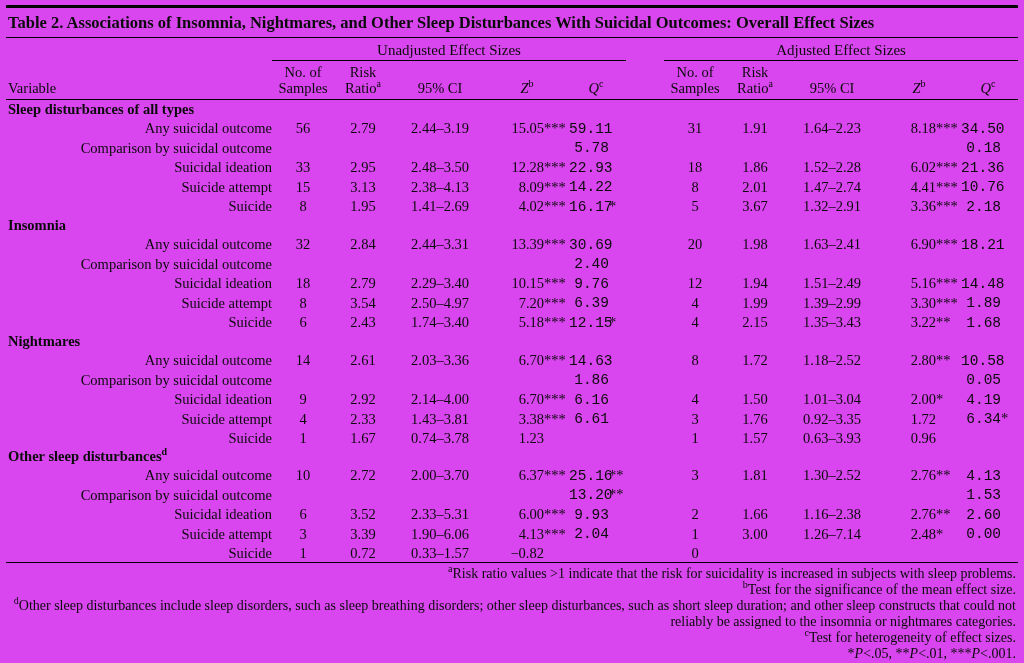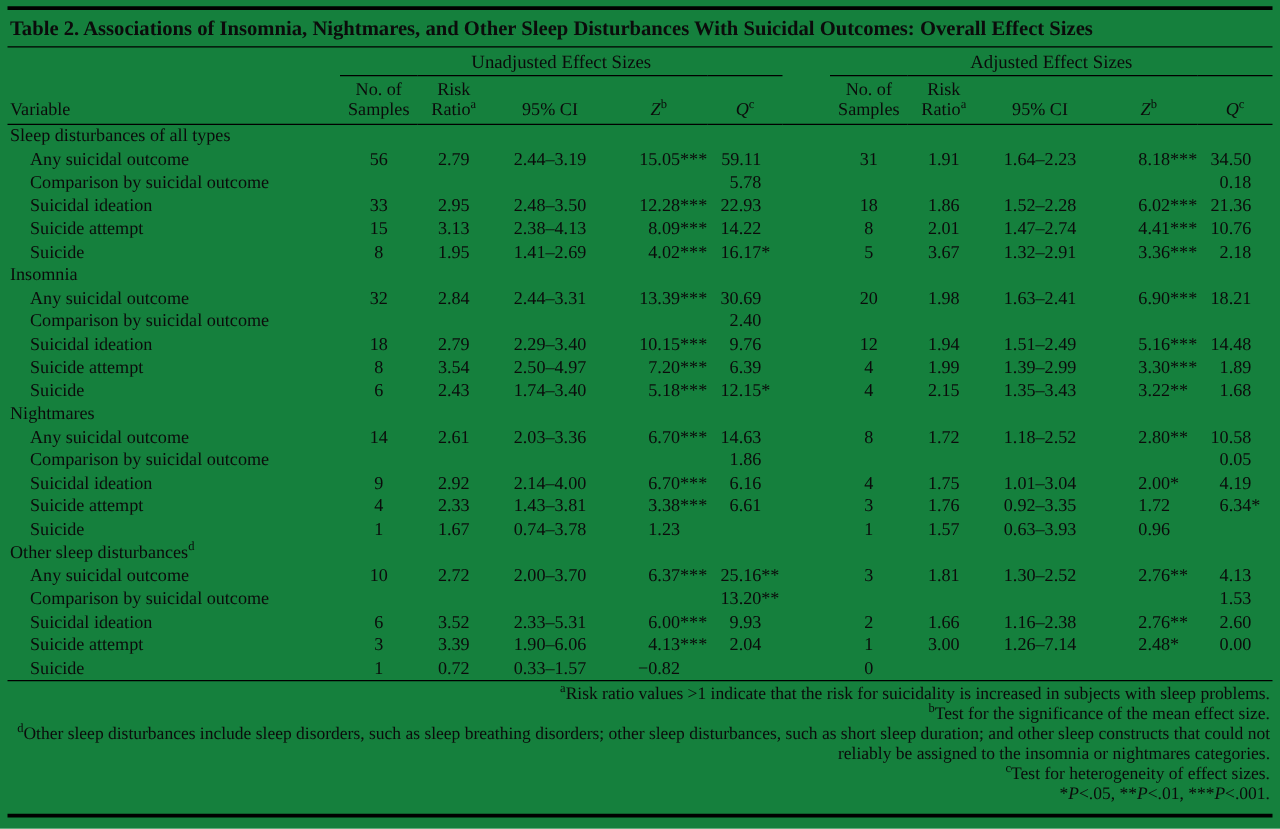--- a/index.html
+++ b/index.html
@@ -7,21 +7,21 @@
     width: 1024px; height: 663px;
     background: #ffffff;
     font-family: "Liberation Serif", serif;
     color: #0b0b0b;
     overflow: hidden;
   }
   .page {
     width: 1024px; height: 663px;
     padding: 5px 6px 0;
     box-sizing: border-box;
-    background: #15803d;
+    background: #d946ef;
     overflow: hidden;
   }
   .rule-thick { height: 3px; background: #000; }
   .title {
     font-weight: bold;
     font-size: 16.5px;
     line-height: 20px;
     padding: 5px 2px 4px;
     border-bottom: 1.5px solid #000;
   }
@@ -47,29 +47,29 @@
     border-bottom: 1.5px solid #000;
   }
   .head-row th.var-head { text-align: left; padding-left: 2px; }
   .head-row th.sub-head { text-align: center; }
   tbody td {
     font-size: 14.5px;
     line-height: 18.5px;
     height: 18.5px;
     white-space: nowrap;
   }
-  td.section-cell { text-align: left; padding-left: 2px; }
-  td.var-cell { padding-left: 18px; text-align: left; }
+  td.section-cell { text-align: left; padding-left: 2px; font-weight: bold; }
+  td.var-cell { padding-left: 18px; text-align: right; }
   td.c-samples, td.c-rr, td.c-ci { text-align: center; }
   td.c-z, td.c-q { text-align: right; }
   td .num { display: inline-block; text-align: right; }
   td .stars { display: inline-block; text-align: left; }
   td.c-z .num { width: 48px; }
   td.c-z .stars { width: 22px; }
-  td.c-q .num { width: 40px; }
+  td.c-q .num { width: 40px; font-family: Liberation Mono, monospace; }
   td.c-q .stars { width: 17px; }
   sup { font-size: 10px; line-height: 0; }
   .footnotes {
     border-top: 1.5px solid #000;
     padding: 3px 2px 4px;
   }
   .footnote {
     font-size: 14px;
     line-height: 16px;
     padding-left: 9px;
@@ -302,21 +302,21 @@
         </tr>
         <tr>
           <td class="var-cell">Suicidal ideation</td>
           <td class="c-samples">9</td>
           <td class="c-rr">2.92</td>
           <td class="c-ci">2.14–4.00</td>
           <td class="c-z"><span class="num">6.70</span><span class="stars">***</span></td>
           <td class="c-q"><span class="num">6.16</span><span class="stars"></span></td>
           <td></td>
           <td class="c-samples">4</td>
-          <td class="c-rr">1.75</td>
+          <td class="c-rr">1.50</td>
           <td class="c-ci">1.01–3.04</td>
           <td class="c-z"><span class="num">2.00</span><span class="stars">*</span></td>
           <td class="c-q"><span class="num">4.19</span><span class="stars"></span></td>
         </tr>
         <tr>
           <td class="var-cell">Suicide attempt</td>
           <td class="c-samples">4</td>
           <td class="c-rr">2.33</td>
           <td class="c-ci">1.43–3.81</td>
           <td class="c-z"><span class="num">3.38</span><span class="stars">***</span></td>

